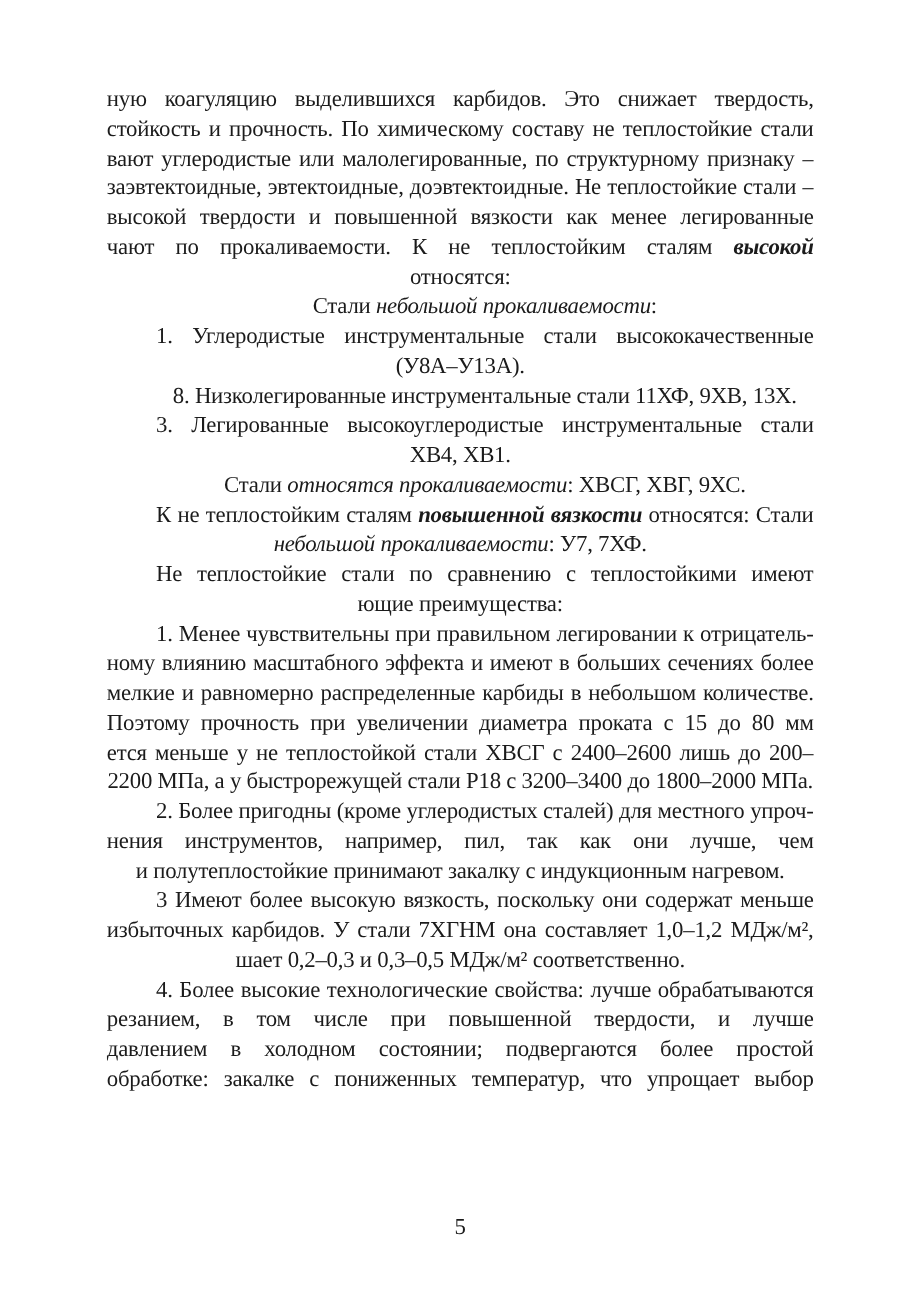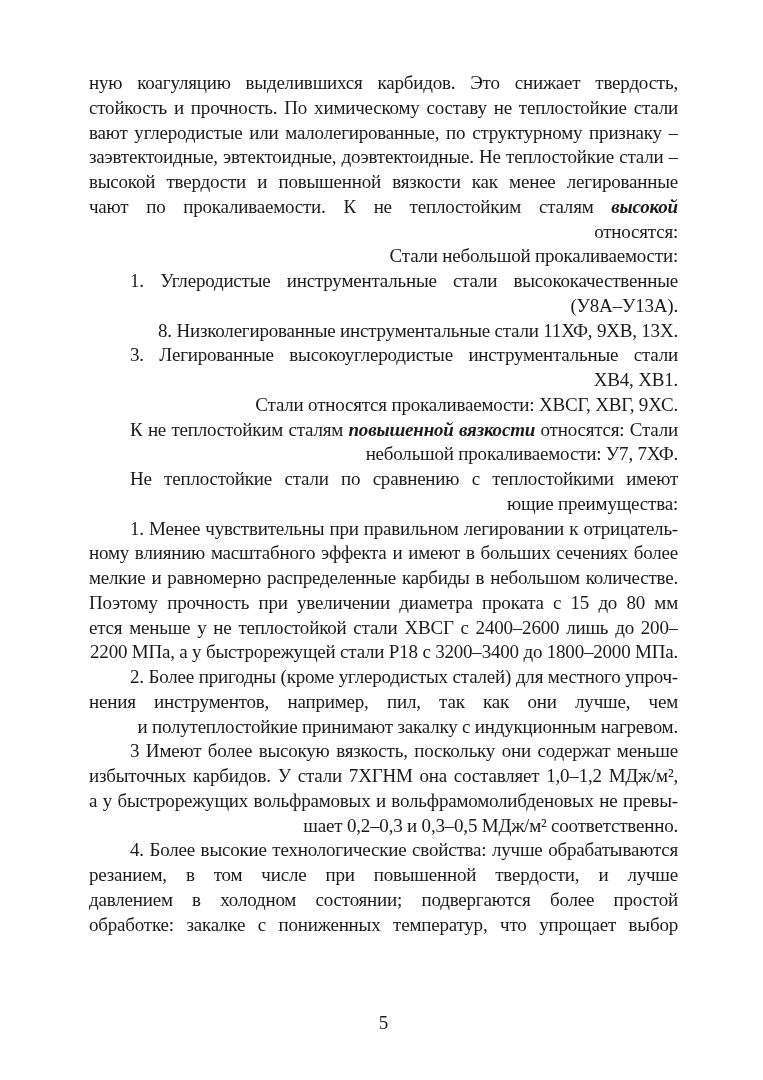--- a/index.html
+++ b/index.html
@@ -20,33 +20,33 @@
     position: absolute;
     left: 89px;
     top: 71px;
     width: 589px;
   }
   .line {
     font-size: 19px;
     line-height: 24.75px;
     height: 24.75px;
     letter-spacing: -0.2px;
-    text-align: right;
+    text-align: center;
     overflow: hidden;
   }
   .line.j {
     text-align: justify;
     text-align-last: justify;
     text-justify: inter-word;
   }
   .line.in {
     text-indent: 41px;
   }
   .s-n { font-style: normal; }
-  .s-i { }
+  .s-i { font-style: italic; }
   .s-bi { font-style: italic; font-weight: bold; }
   .page-number {
     position: absolute;
     left: 89px;
     top: 1011px;
     width: 589px;
     text-align: center;
     font-size: 19px;
     line-height: 24.75px;
     letter-spacing: -0.2px;
@@ -79,21 +79,20 @@
       <div class="line j"><span class="s-n">ному влиянию масштабного эффекта и имеют в больших сечениях более</span></div>
       <div class="line j"><span class="s-n">мелкие и равномерно распределенные карбиды в небольшом количестве.</span></div>
       <div class="line j"><span class="s-n">Поэтому прочность при увеличении диаметра проката с 15 до 80 мм снижа-</span></div>
       <div class="line j"><span class="s-n">ется меньше у не теплостойкой стали ХВСГ с 2400–2600 лишь до 200–</span></div>
       <div class="line"><span class="s-n">2200 МПа, а у быстрорежущей стали Р18 с 3200–3400 до 1800–2000 МПа.</span></div>
       <div class="line j in"><span class="s-n">2. Более пригодны (кроме углеродистых сталей) для местного упроч-</span></div>
       <div class="line j"><span class="s-n">нения инструментов, например, пил, так как они лучше, чем теплостойкие</span></div>
       <div class="line"><span class="s-n">и полутеплостойкие принимают закалку с индукционным нагревом.</span></div>
       <div class="line j in"><span class="s-n">3 Имеют более высокую вязкость, поскольку они содержат меньше</span></div>
       <div class="line j"><span class="s-n">избыточных карбидов. У стали 7ХГНМ она составляет 1,0–1,2 МДж/м²,</span></div>
-      <div class="line j"><span class="s-n">а у быстрорежущих вольфрамовых и вольфрамомолибденовых не превы-</span></div>
       <div class="line"><span class="s-n">шает 0,2–0,3 и 0,3–0,5 МДж/м² соответственно.</span></div>
       <div class="line j in"><span class="s-n">4. Более высокие технологические свойства: лучше обрабатываются</span></div>
       <div class="line j"><span class="s-n">резанием, в том числе при повышенной твердости, и лучше обрабатываются</span></div>
       <div class="line j"><span class="s-n">давлением в холодном состоянии; подвергаются более простой термической</span></div>
       <div class="line j"><span class="s-n">обработке: закалке с пониженных температур, что упрощает выбор печного</span></div>
     </div>
   <div class="page-number">5</div>
 </div>
 
 </body></html>

